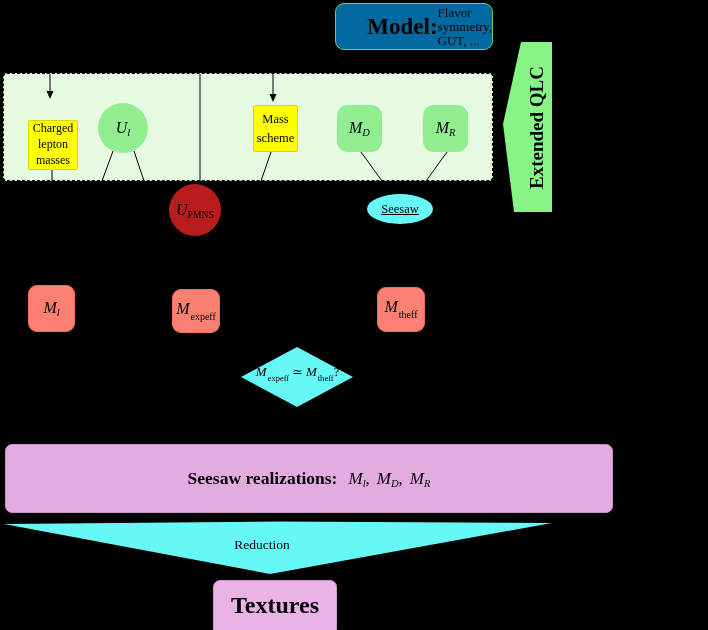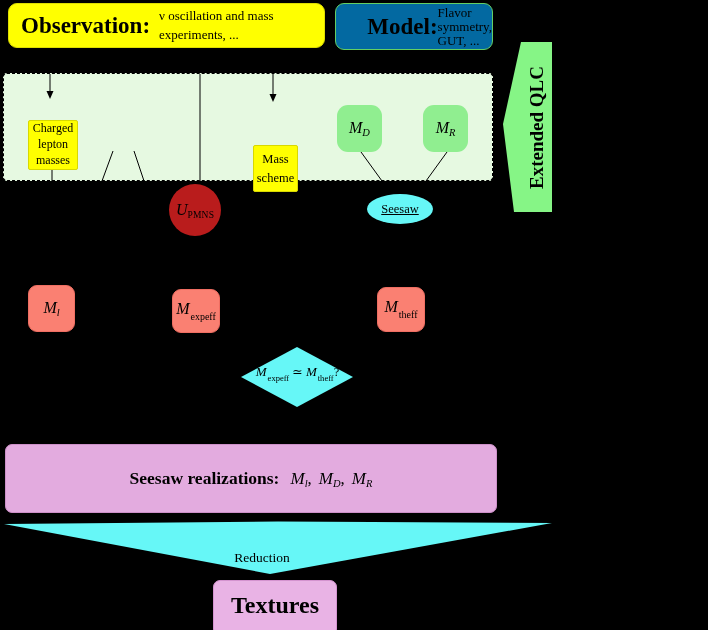--- a/index.html
+++ b/index.html
@@ -30,47 +30,47 @@
     border:1.7px dashed #000;border-radius:4px;}
 
   
   .node{display:flex;align-items:center;justify-content:center;text-align:center;}
   .ylw{background:#FFFF00;border:1px solid #d8d800;}
   .grn{background:#90EE90;}
   .sal{background:#FA8072;border:1.5px solid #ef6e62;border-radius:9px;}
 
   .charged{left:28px;top:100px;width:50px;height:50px;font-size:12px;line-height:1.32;border-radius:2px;margin-top:20px;}
   .ul-circle{left:98px;top:103px;width:50px;height:50px;border-radius:50%;}
-  .mass-scheme{left:253px;top:105px;width:45px;height:47px;font-size:12.5px;line-height:1.5;border-radius:2px;margin-top:40px;}
+  .mass-scheme{left:253px;top:105px;width:45px;height:47px;font-size:12.5px;line-height:1.5;border-radius:2px;}
   .md-box{left:337px;top:105px;width:45px;height:47px;border-radius:11px;}
   .mr-box{left:423px;top:105px;width:45px;height:47px;border-radius:11px;}
   .upmns{left:169px;top:184px;width:52px;height:52px;border-radius:50%;background:#b91c1c;}
   .seesaw{left:367px;top:194px;width:66px;height:30px;border-radius:50%;background:#66F7F7;font-size:12.5px;text-decoration:underline;}
   .ml-box{left:28px;top:285px;width:47px;height:47px;}
   .meffexp{left:172px;top:289px;width:48px;height:44px;}
   .meffth{left:377px;top:287px;width:48px;height:45px;}
 
   
   .mi{font-style:italic;font-size:16px;}
   .mi sub{font-size:10.5px;font-style:italic;vertical-align:-3px;}
   .upmns .mi sub{font-style:normal;font-size:9.5px;letter-spacing:0.2px;}
   .stack{display:inline-flex;flex-direction:row;align-items:flex-start;
     font-size:10px;font-style:normal;line-height:1.05;vertical-align:-6px;margin-left:1px;}
   .dia-label{left:237px;top:364px;width:121px;text-align:center;font-size:12.5px;}
   .dia-label .mi{font-size:13px;}
   .dia-label .stack{font-size:8.5px;vertical-align:-5px;}
   .dia-q{font-size:12.5px;}
 
   
-  .seesawreal{left:5px;top:444px;width:492px;height:69px;background:#E3ABDF;
+  .seesawreal{left:5px;top:444px;width:608px;height:69px;background:#E3ABDF;
     border:1.5px solid #cd8fc8;border-radius:7px;display:flex;align-items:center;justify-content:center;}
   .seesawreal .lbl{font-weight:bold;font-size:17.5px;}
   .seesawreal .mi{font-size:17px;margin-left:2px;}
   .seesawreal .sep{font-size:17px;}
-  .reduction-label{left:182px;top:550px;width:160px;text-align:center;font-size:13.5px;}
+  .reduction-label{left:182px;top:537px;width:160px;text-align:center;font-size:13.5px;}
   .textures{left:213px;top:580px;width:124px;height:56px;background:#E9B3E5;
     border:1.5px solid #d493cf;border-radius:7px;display:flex;align-items:center;justify-content:center;
     font-weight:bold;font-size:24px;}
   .textures .inner{margin-top:-5px;}
 </style>
 </head>
 <body>
 
 <div id="canvas">
 
@@ -90,47 +90,43 @@
     <line x1="134" y1="151" x2="144" y2="181" stroke="#000" stroke-width="1"></line>
     <line x1="271" y1="152" x2="261" y2="181" stroke="#000" stroke-width="1"></line>
     <line x1="361" y1="152" x2="382" y2="181" stroke="#000" stroke-width="1"></line>
     <line x1="447" y1="152" x2="426" y2="181" stroke="#000" stroke-width="1"></line>
 
     <polygon points="297,347 353,377 297,407 241,377" fill="#66F7F7"></polygon>
 
     <polygon points="4,524 278,521.5 552,523 270,574" fill="#66F7F7"></polygon>
   </svg>
 
-  <div class="abs obs-box">
-    <span class="obs-title">Observation:</span>
-    <span class="obs-desc">
-      <span>ν oscillation and mass</span><br>
-      <span>experiments, ...</span>
-    </span>
-  </div>
 
   <div class="abs model-box">
     <span class="model-title">Model:</span>
     <span class="model-desc">
       <span>Flavor</span><br>
       <span>symmetry,</span><br>
       <span>GUT, ...</span>
     </span>
   </div>
 
   <div class="abs qlc-label">Extended QLC</div>
 
   <div class="abs node ylw charged">
     <span>
       <span>Charged</span><br>
       <span>lepton</span><br>
       <span>masses</span>
     </span>
   </div>
 
+  <div class="abs node grn ul-circle">
+    <span class="mi"><span>U</span><sub>l</sub></span>
+  </div>
 
   <div class="abs node ylw mass-scheme">
     <span>
       <span>Mass</span><br>
       <span>scheme</span>
     </span>
   </div>
 
   <div class="abs node grn md-box">
     <span class="mi"><span>M</span><sub>D</sub></span>

